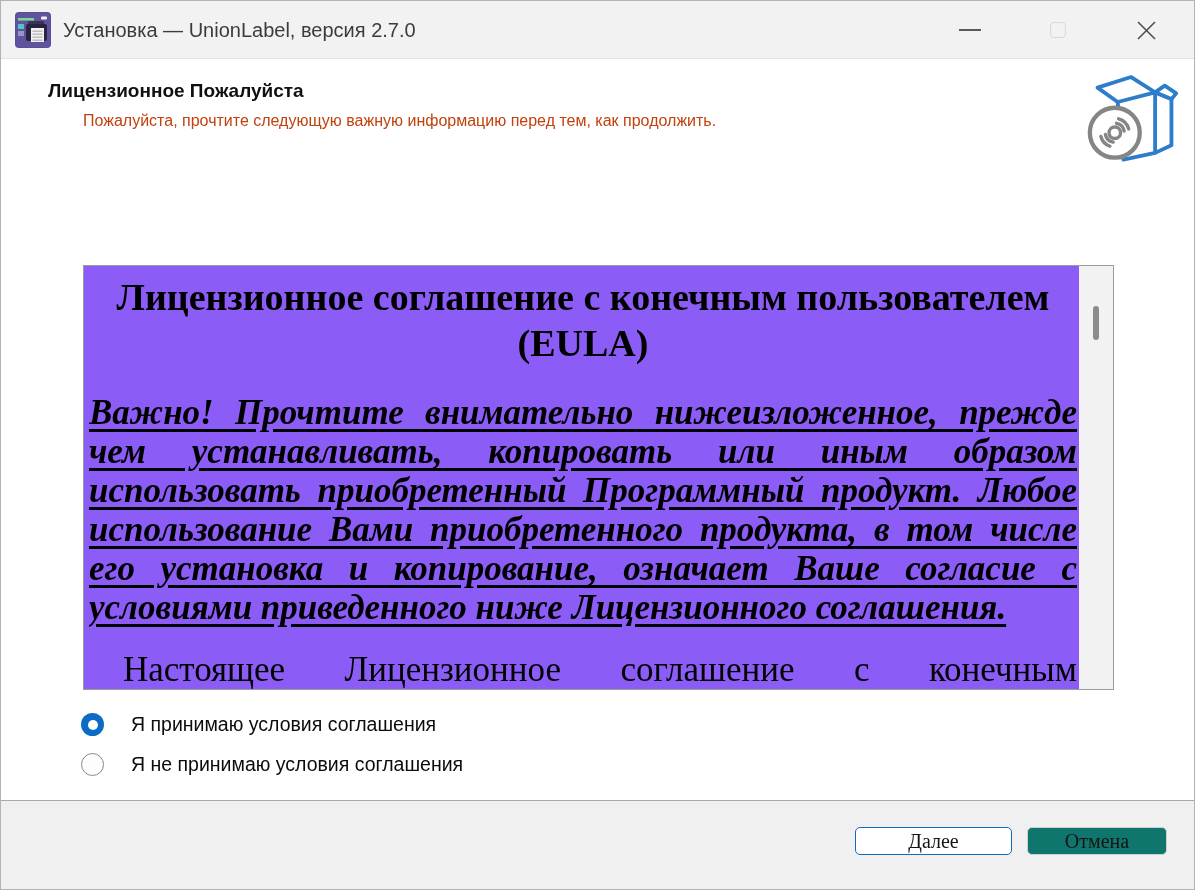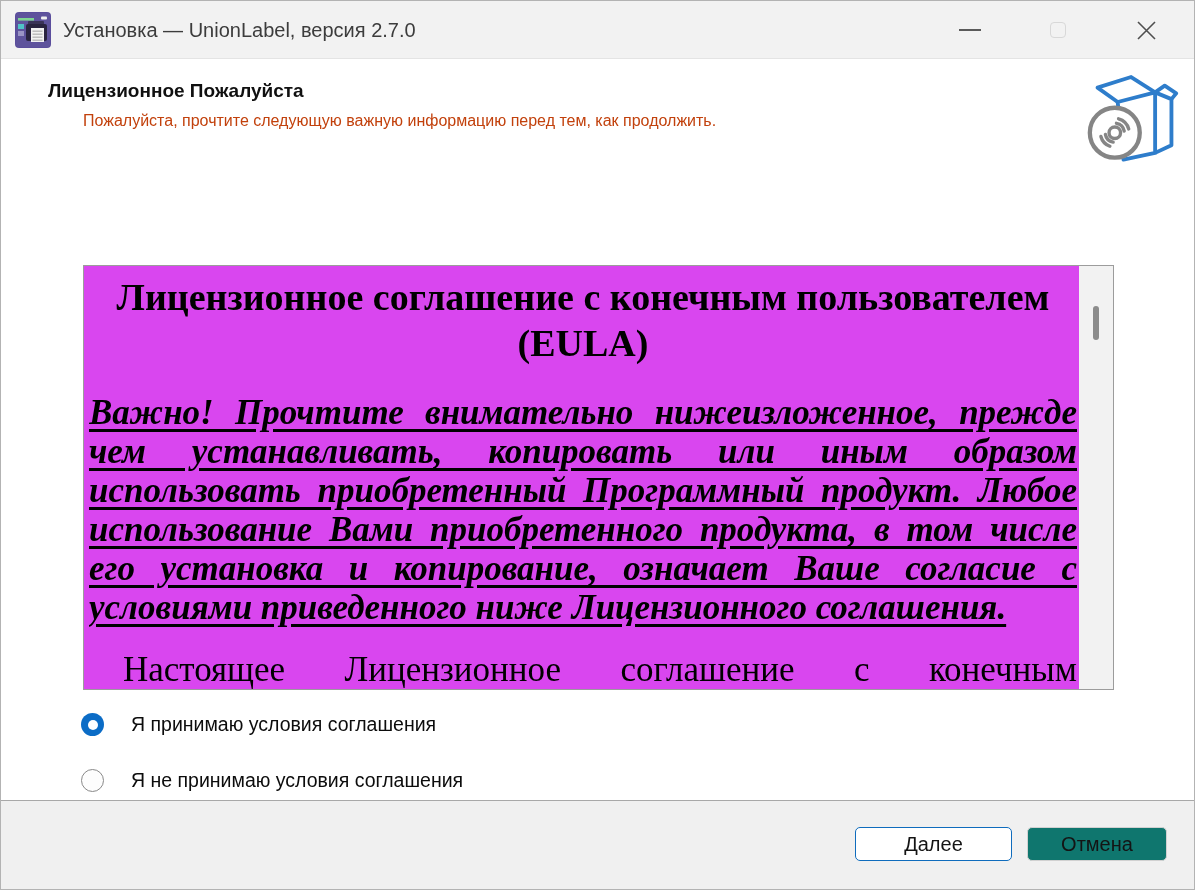--- a/index.html
+++ b/index.html
@@ -27,21 +27,21 @@
   .page-sub{ position:absolute; left:82px; top:111px; font-size:16px; color:#c2410c; }
   .wizard-icon{ position:absolute; left:1085px; top:62px; width:96px; height:102px; }
   
   .intro{
     position:absolute; left:82px; top:197px; width:968px;
     font-size:19.5px; line-height:29px; color:#0c0c0c;
   }
   
   .license-box{
     position:absolute; left:82px; top:264px; width:1031px; height:425px;
-    background:#d946ef; border:1px solid #9c9c9c;
+    background:#8b5cf6; border:1px solid #9c9c9c;
   }
   .scroll-track{
     position:absolute; right:0; top:0; bottom:0; width:34px; background:#f2f2f2;
   }
   .scroll-thumb{
     position:absolute; left:14px; top:40px; width:6px; height:34px;
     background:#8c8c8c; border-radius:3px;
   }
   .license-content{
     position:absolute; left:5px; top:0; right:36px; bottom:0; overflow:hidden;
@@ -53,37 +53,37 @@
   .eula-important{
     margin-top:27px; font-size:35px; line-height:39px; font-weight:bold; font-style:italic;
     text-align:justify; text-decoration:underline; text-underline-offset:5px;
   }
   .eula-para-line1{
     margin-top:23px; font-size:35px; line-height:39px;
     text-indent:34px; text-align:justify; text-align-last:justify; white-space:normal;
   }
   
   .radio-row{ position:absolute; left:80px; display:flex; align-items:center; gap:27px; cursor:default; }
-  .radio-row.r1{ top:712px; } .radio-row.r2{ top:768px; }
+  .radio-row.r1{ top:712px; } .radio-row.r2{ top:752px; }
   .radio-ctl{ position:relative; width:23px; height:23px; border-radius:50%;
               border:1.5px solid #898989; background:#fdfdfd; flex:0 0 auto; }
   .radio-ctl.selected{ border:none; background:#0b6cc6; }
   .radio-ctl.selected::after{
     content:""; position:absolute; left:50%; top:50%; width:10px; height:10px;
     transform:translate(-50%,-50%); background:#ffffff; border-radius:50%;
   }
   .radio-label{ font-size:19.5px; color:#0c0c0c; }
   
   .footer{
     position:absolute; left:0; right:0; bottom:0; height:89px;
     background:#f0f0f0; border-top:1px solid #a8a8a8;
   }
   .btn{
-    position:absolute; top:26px; height:34px; border-radius:5px;
-    font-family:Liberation Sans, sans-serif; font-size:20px; color:#141414;
+    position:absolute; top:26px; height:28px; border-radius:5px;
+    font-family:Liberation Serif, serif; font-size:20px; color:#141414;
     display:flex; align-items:center; justify-content:center; cursor:default;
   }
   .btn-next{ right:182px; width:157px; background:#ffffff; border:1px solid #0f6cbd; }
   .btn-cancel{ right:27px; width:140px; background:#0f766e; border:1px solid #d1d1d1; }
 </style>
 </head>
 <body>
 
 <div class="window">
 

